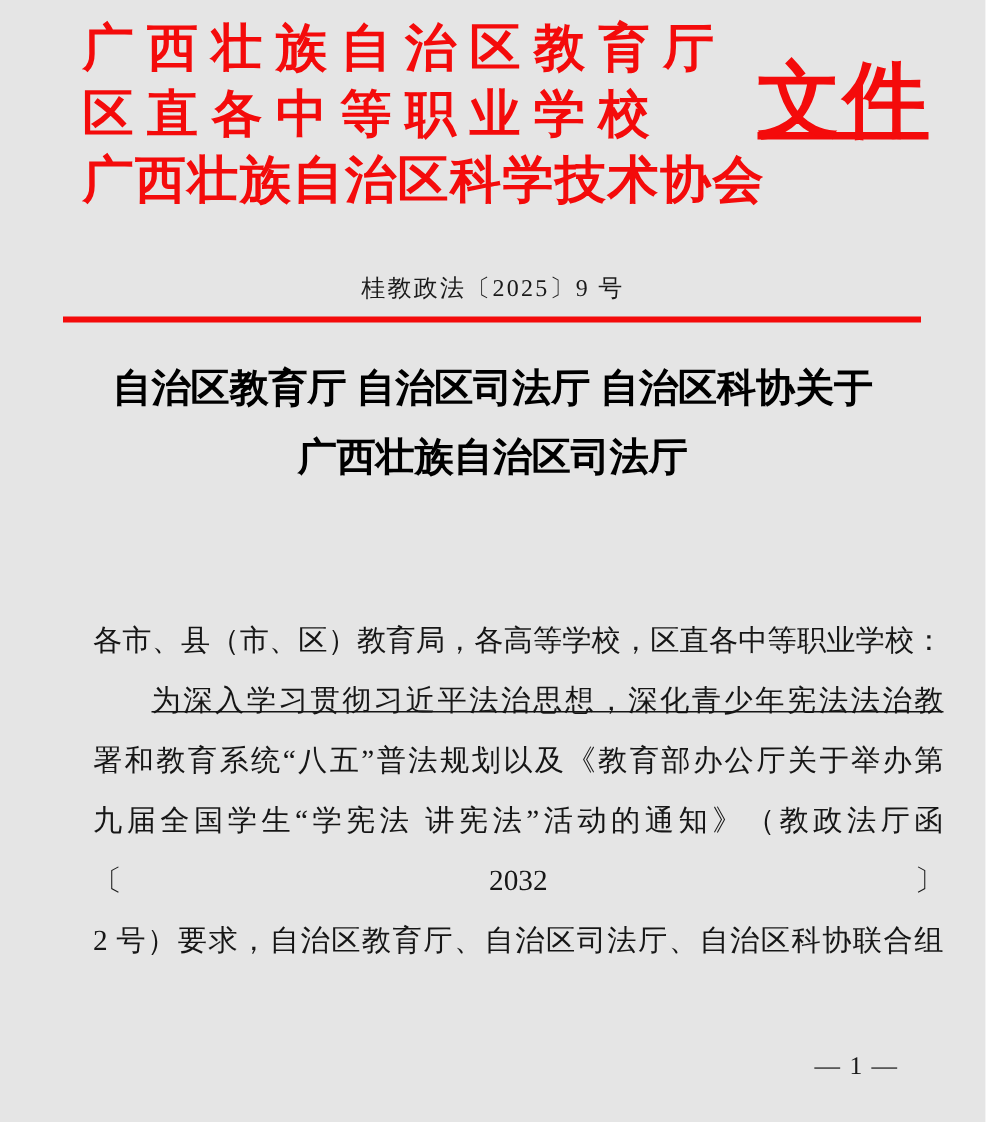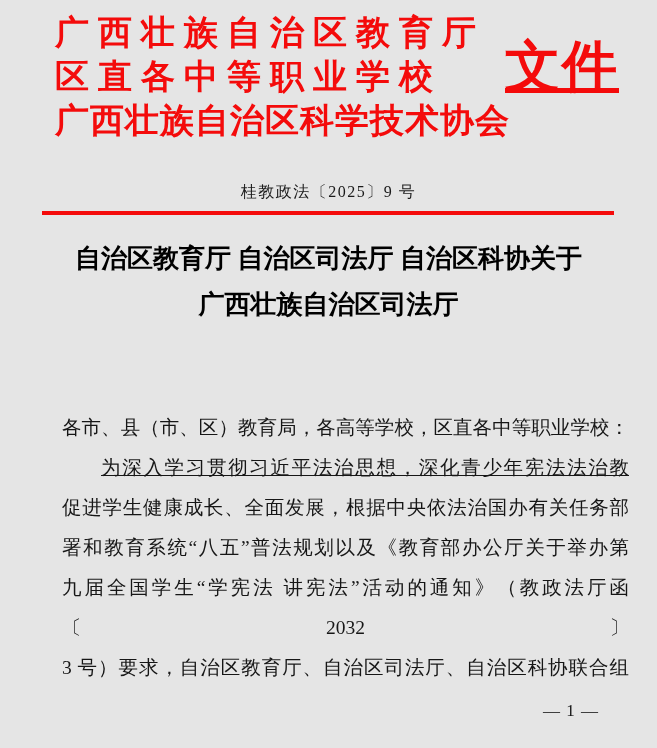--- a/index.html
+++ b/index.html
@@ -113,21 +113,20 @@
   <div class="red-rule"></div>
 
   <h1 class="title">
     <span class="title-line">自治区教育厅 自治区司法厅 自治区科协关于</span>
     <span class="title-line">广西壮族自治区司法厅</span>
   </h1>
 
   <div class="body-text">
     <div class="body-line">各市、县（市、区）教育局，各高等学校，区直各中等职业学校：</div>
     <div class="body-line indent">为深入学习贯彻习近平法治思想，深化青少年宪法法治教</div>
-    <div class="body-line">促进学生健康成长、全面发展，根据中央依法治国办有关任务部</div>
     <div class="body-line">署和教育系统“八五”普法规划以及《教育部办公厅关于举办第</div>
     <div class="body-line">九届全国学生“学宪法 讲宪法”活动的通知》（教政法厅函〔2032〕</div>
-    <div class="body-line">3 号）要求，自治区教育厅、自治区司法厅、自治区科协联合组</div>
+    <div class="body-line">2 号）要求，自治区教育厅、自治区司法厅、自治区科协联合组</div>
   </div>
 
   <div class="page-number">— 1 —</div>
 
 </div>
 
 </body></html>

